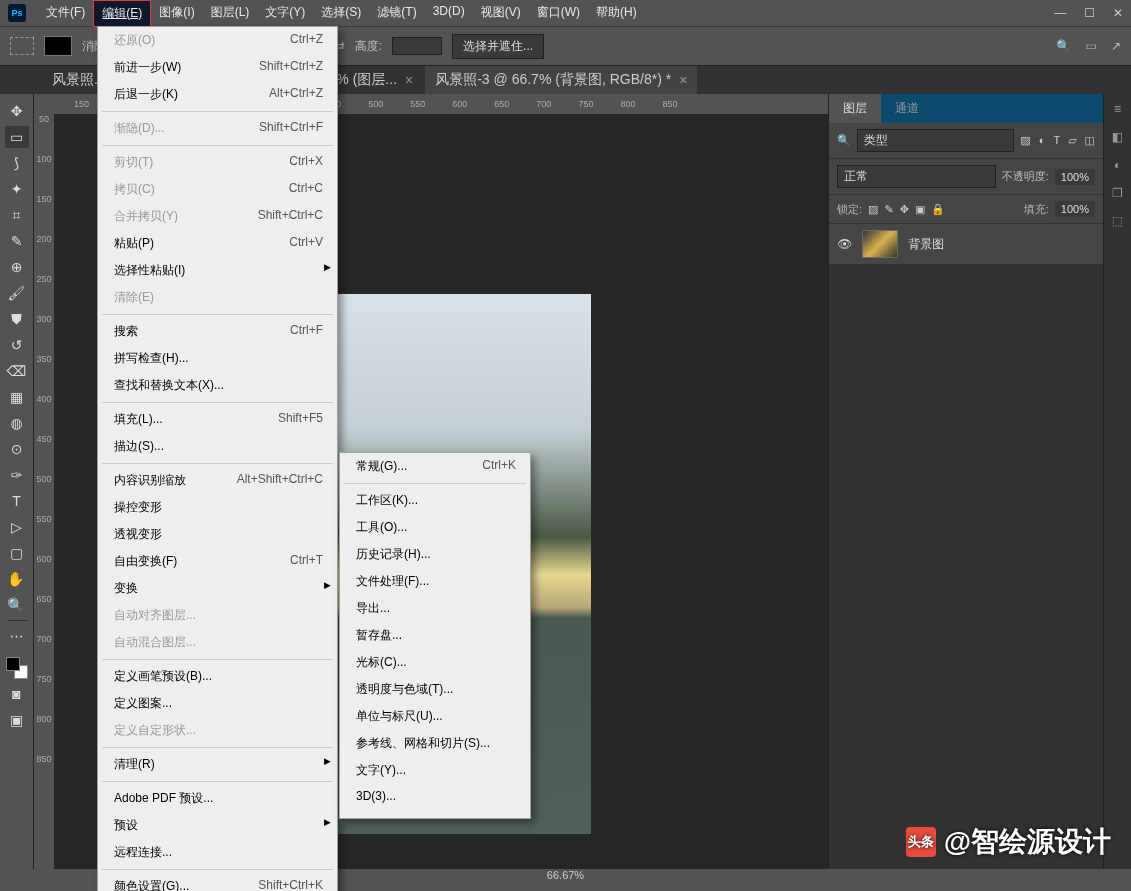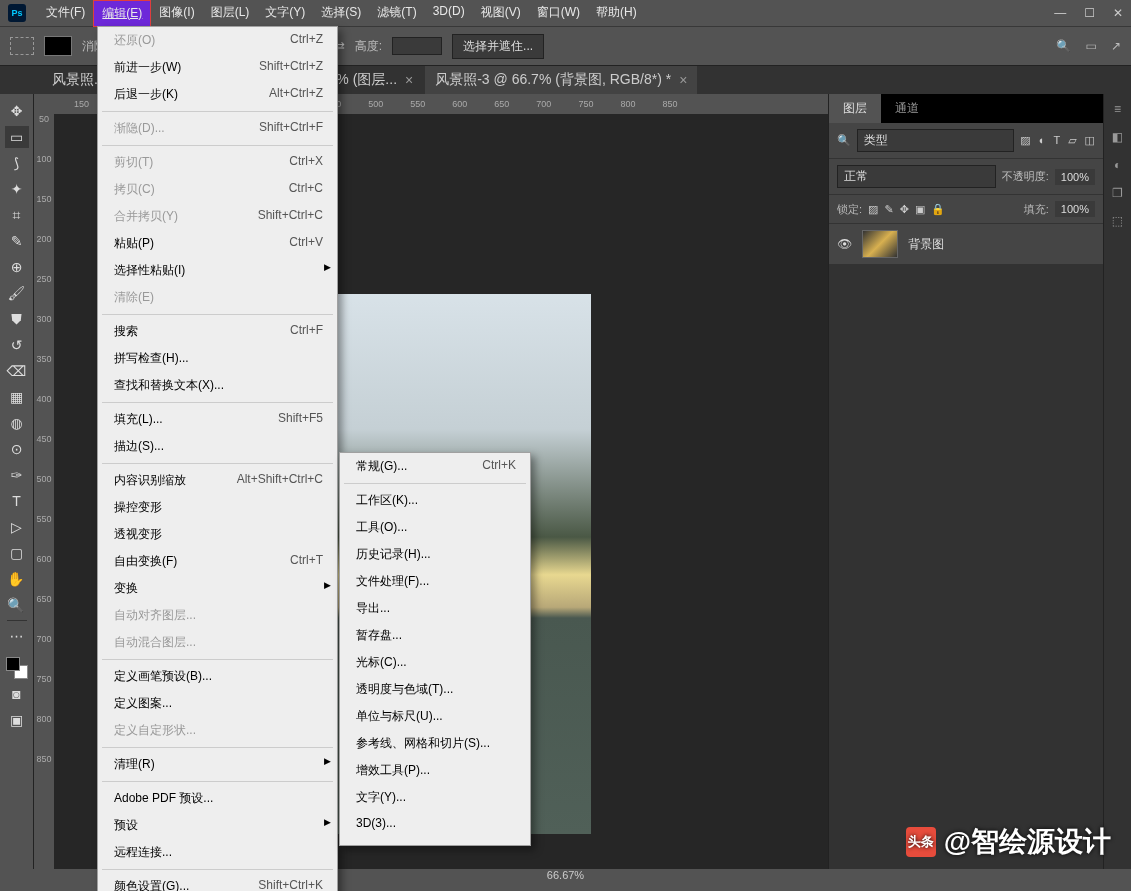--- a/index.html
+++ b/index.html
@@ -1,21 +1,21 @@
 <!DOCTYPE html>
 <html><head>
 <meta charset="utf-8">
 <style>
 * { margin: 0; padding: 0; box-sizing: border-box; font-family: "Microsoft YaHei", sans-serif; }
 body { background: #323232; color: #ddd; width: 1131px; height: 891px; overflow: hidden; font-size: 12px; position: relative; }
 .titlebar { height: 26px; background: #535353; display: flex; align-items: center; padding: 0 8px; }
 .ps-icon { width: 18px; height: 18px; background: #001833; color: #00c8ff; font-size: 9px; font-weight: bold; display: flex; align-items: center; justify-content: center; border-radius: 3px; margin-right: 12px; }
 .menubar { display: flex; gap: 0; }
 .menu-item { padding: 4px 8px; cursor: pointer; color: #e8e8e8; }
-.menu-item.active { background: #6d28d9; border: 1px solid #e03e3e; text-decoration: underline; }
+.menu-item.active { background: #0f172a; border: 1px solid #e03e3e; text-decoration: underline; }
 .win-controls { margin-left: auto; display: flex; gap: 18px; color: #ccc; }
 .optionsbar { height: 40px; background: #535353; border-top: 1px solid #383838; border-bottom: 1px solid #222; display: flex; align-items: center; padding: 0 10px; gap: 10px; color: #bbb; }
 .opt-box { width: 24px; height: 18px; border: 1px dashed #999; }
 .opt-swatch { width: 28px; height: 20px; background: #000; border: 1px solid #777; }
 .opt-sel { background: #3a3a3a; border: 1px solid #222; padding: 2px 18px 2px 6px; color: #ddd; position: relative; }
 .opt-btn { background: #3a3a3a; border: 1px solid #222; padding: 3px 10px; color: #ddd; }
 .tabs { height: 28px; background: #323232; display: flex; align-items: flex-end; padding-left: 42px; gap: 2px; }
 .tab { background: #323232; padding: 5px 10px; color: #ccc; font-size: 14px; display: flex; align-items: center; gap: 8px; }
 .tab.active { background: #434343; }
 .tab-close { color: #999; }
@@ -27,21 +27,21 @@
 .fg-swatch { position: absolute; width: 14px; height: 14px; background: #000; border: 1px solid #888; top: 0; left: 0; z-index: 2; }
 .bg-swatch { position: absolute; width: 14px; height: 14px; background: #fff; border: 1px solid #888; bottom: 0; right: 0; }
 .vruler { width: 20px; background: #535353; position: relative; overflow: hidden; }
 .canvas-area { flex: 1; background: #262626; position: relative; overflow: hidden; }
 .hruler { height: 20px; background: #535353; color: #aaa; font-size: 9px; display: flex; align-items: center; padding-left: 20px; position: absolute; left: 0; right: 0; top: 0; }
 .hruler span { margin-right: 27px; }
 .vruler-inner { position: absolute; top: 20px; color: #aaa; font-size: 9px; width: 20px; }
 .vruler-inner div { height: 40px; text-align: center; writing-mode: horizontal-tb; }
 .photo { position: absolute; left: 162px; top: 200px; width: 375px; height: 540px; background: linear-gradient(180deg, #d8e2e8 0%, #c5d0d5 25%, #4a5845 45%, #e8d890 52%, #b8a878 58%, #495850 60%, #506058 100%); }
 .panels { width: 275px; background: #323232; border-left: 1px solid #222; }
-.panel-tabs { display: flex; background: #000000; }
+.panel-tabs { display: flex; background: #0c4a6e; }
 .panel-tab { padding: 6px 14px; color: #999; cursor: pointer; font-size: 12px; }
 .panel-tab.active { background: #535353; color: #ddd; }
 .panel-row { display: flex; align-items: center; padding: 6px 8px; gap: 6px; background: #454545; border-bottom: 1px solid #333; }
 .panel-sel { background: #3a3a3a; border: 1px solid #222; padding: 2px 6px; color: #ddd; flex: 1; }
 .panel-row .lbl { color: #bbb; font-size: 11px; }
 .panel-row .val { background: #3a3a3a; padding: 2px 6px; color: #ddd; font-size: 11px; }
 .layer-item { display: flex; align-items: center; padding: 6px 8px; gap: 10px; background: #454545; }
 .layer-eye { color: #ddd; }
 .layer-thumb { width: 36px; height: 28px; background: linear-gradient(135deg, #333 0%, #d8b050 50%, #333 100%); border: 1px solid #666; }
 .dock-right { width: 28px; background: #323232; border-left: 1px solid #222; display: flex; flex-direction: column; align-items: center; padding-top: 8px; gap: 14px; color: #999; }
@@ -390,23 +390,20 @@
     <div class="dd-item">
       <span>透明度与色域(T)...</span>
     </div>
     <div class="dd-item">
       <span>单位与标尺(U)...</span>
     </div>
     <div class="dd-item">
       <span>参考线、网格和切片(S)...</span>
     </div>
     <div class="dd-item">
-      <span>增效工具(P)...</span>
-    </div>
-    <div class="dd-item">
       <span>文字(Y)...</span>
     </div>
     <div class="dd-item">
       <span>3D(3)...</span>
     </div>
     <div class="dd-item disabled"></div>
   </div>
 
 <div class="statusbar">
   <span>66.67%</span>

